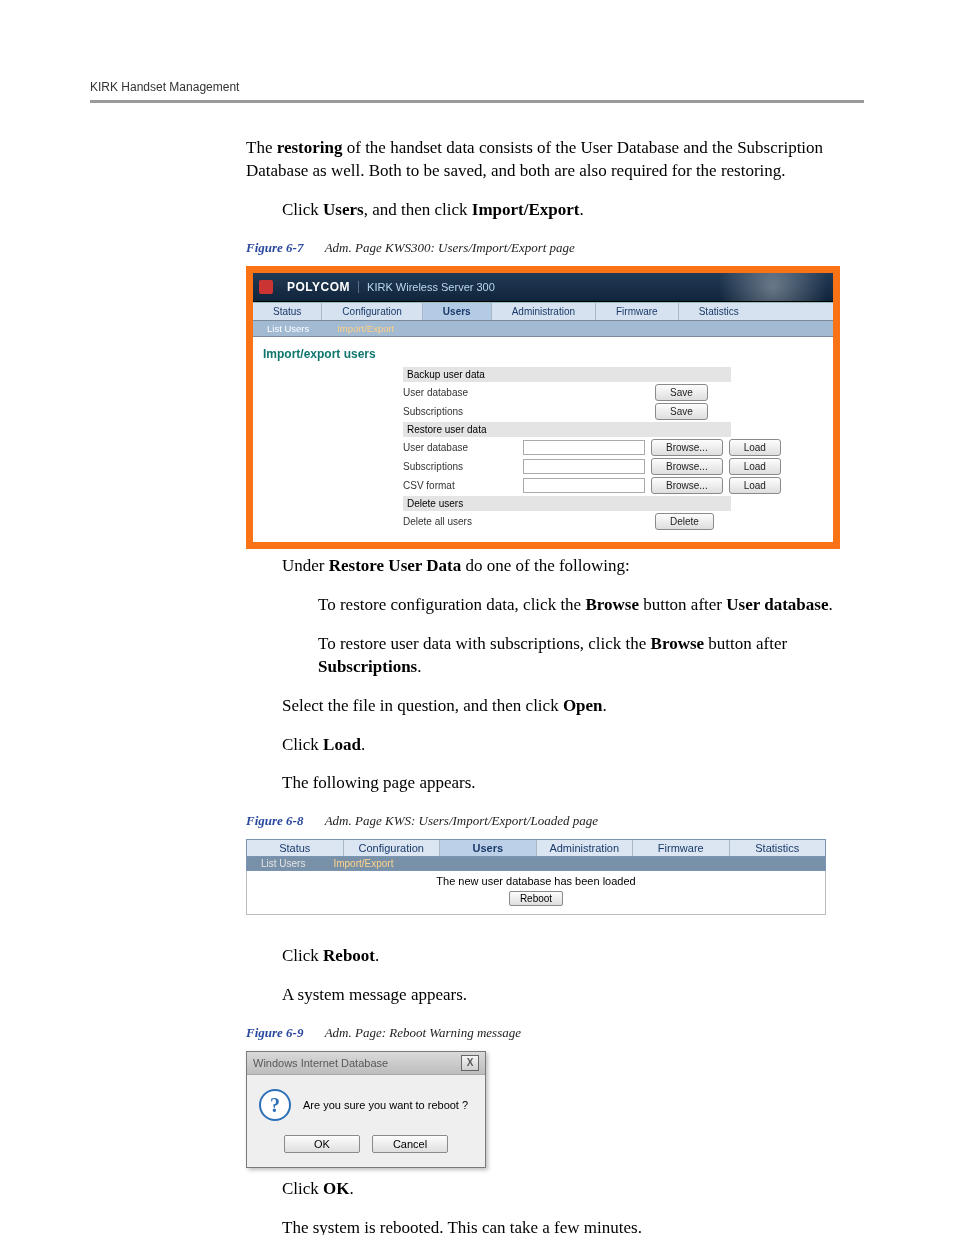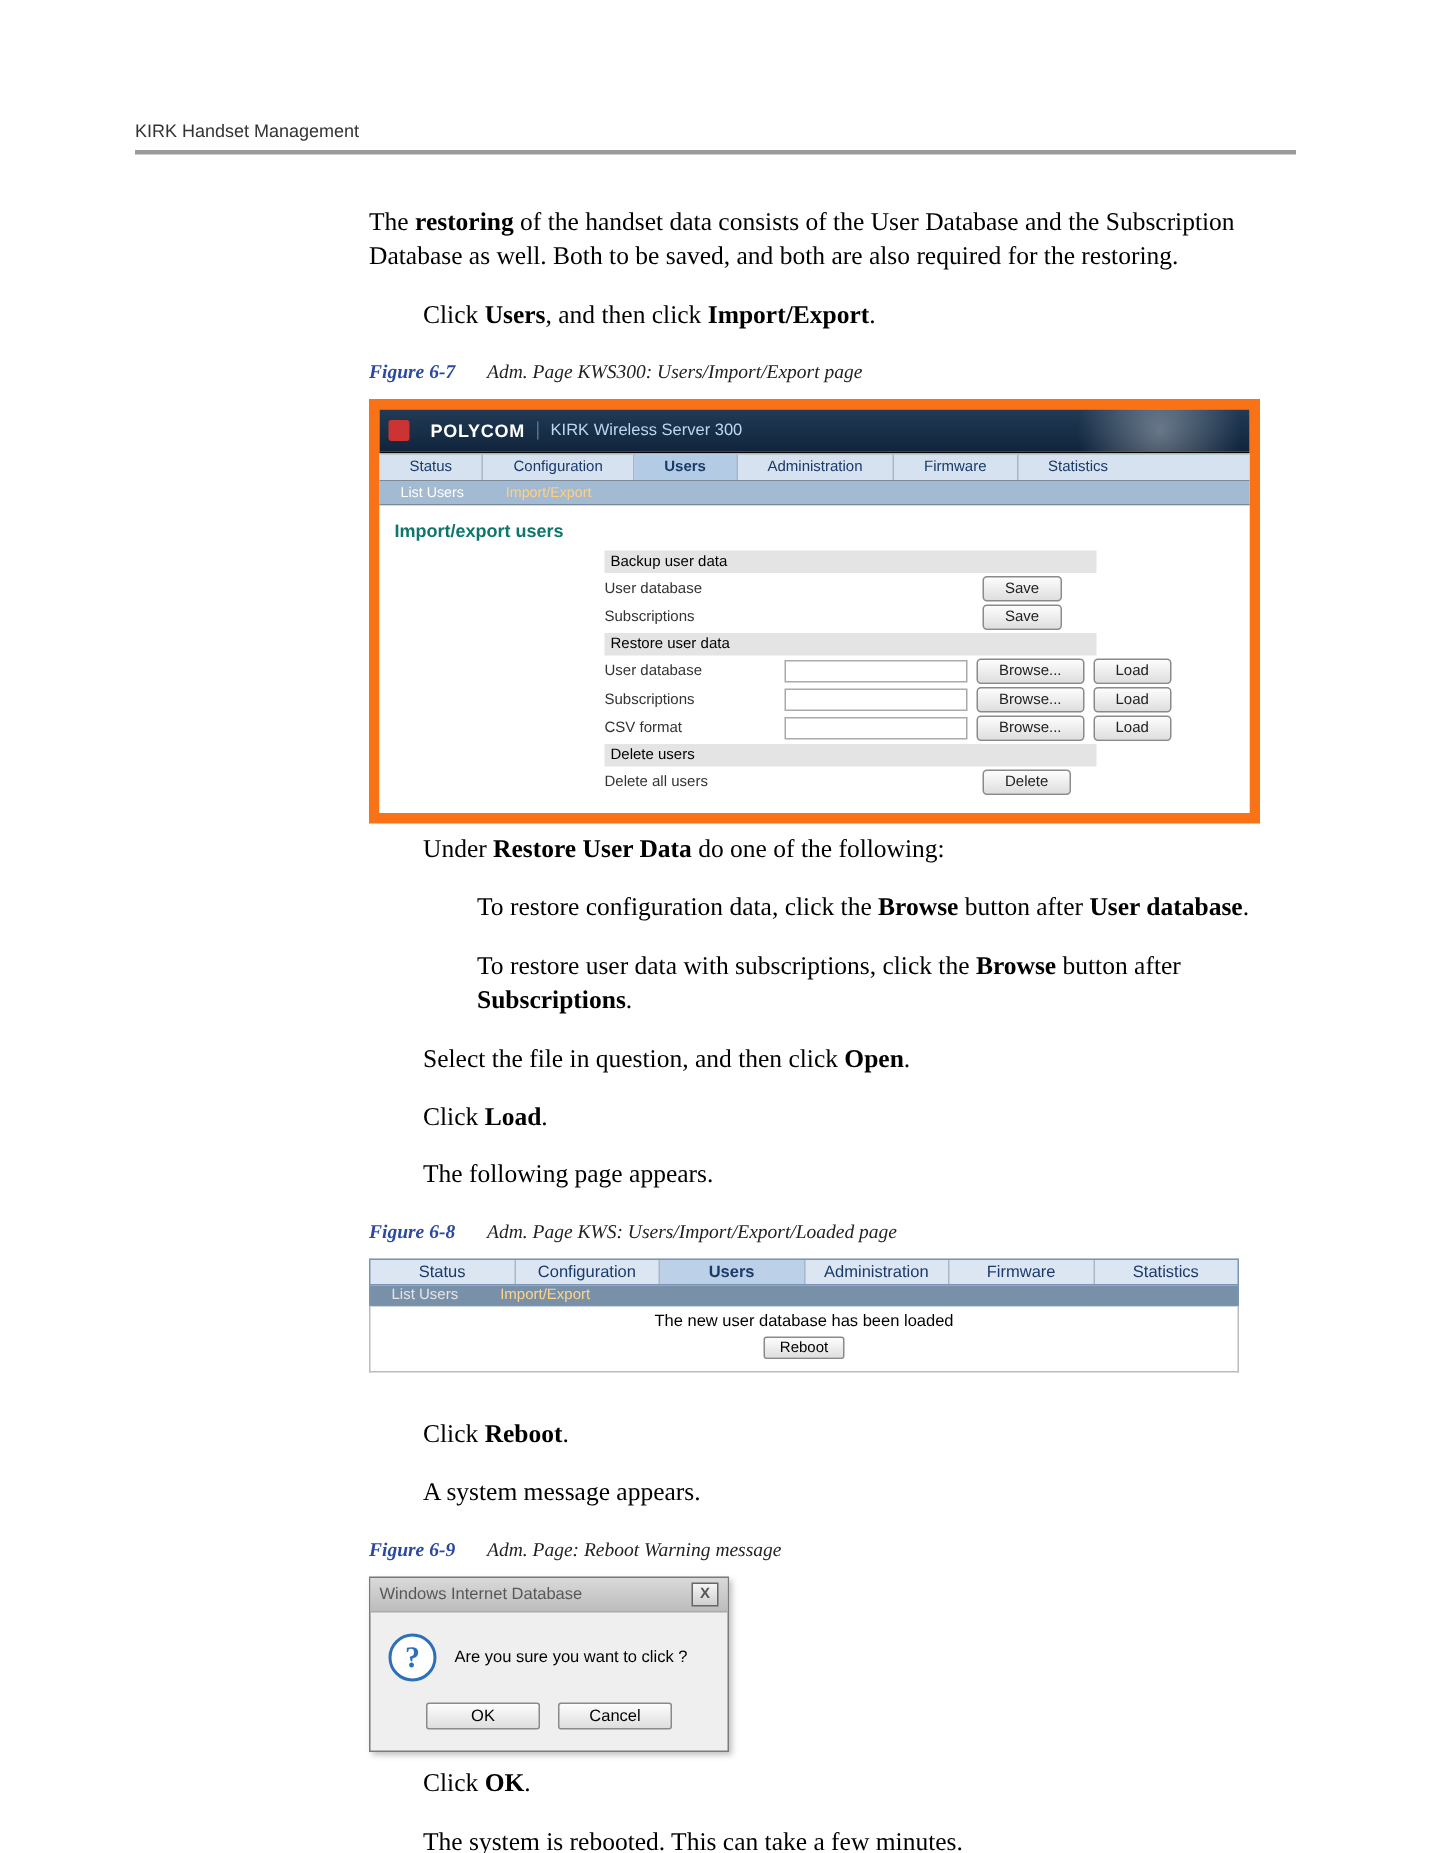--- a/index.html
+++ b/index.html
@@ -190,21 +190,21 @@
     <span class="ft">Adm. Page: Reboot Warning message</span>
   </div>
 
   <div class="fig69" style="margin-left:156px">
     <div class="tbar">
       <span>Windows Internet Database</span>
       <span class="clx">X</span>
     </div>
     <div class="body">
       <span class="qicon">?</span>
-      <span>Are you sure you want to click ?</span>
+      <span>Are you sure you want to reboot ?</span>
     </div>
     <div class="btns">
       <span class="dlg-btn">OK</span>
       <span class="dlg-btn">Cancel</span>
     </div>
   </div>
 
   <div class="body-block" style="margin-top:10px">
     <p class="para indent1">
       <span>Click </span><b>OK</b><span>.</span>

